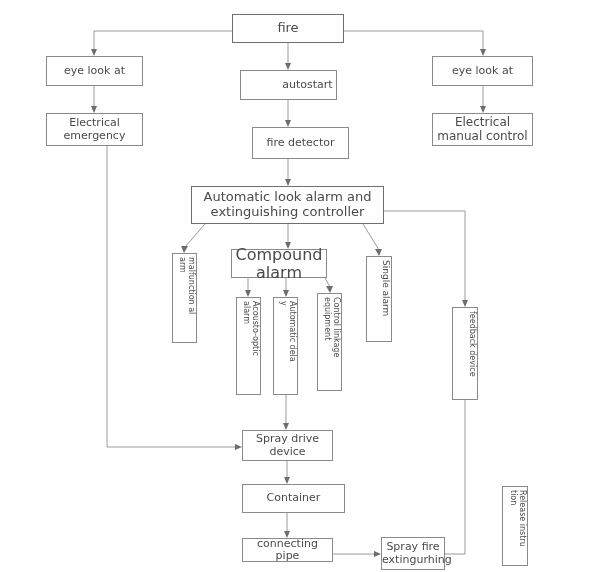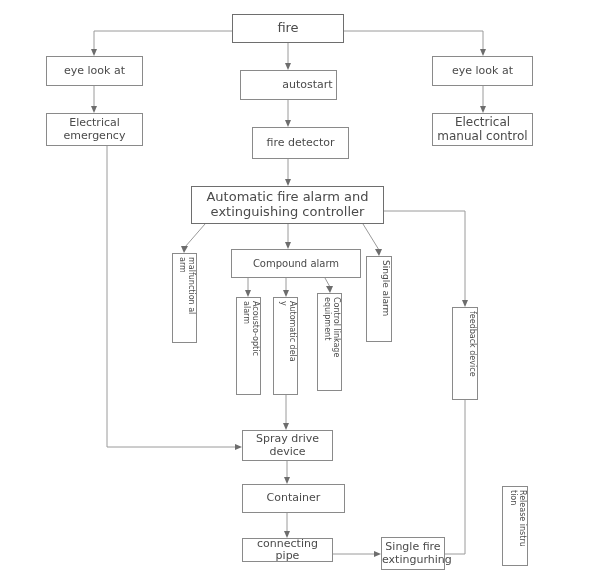--- a/index.html
+++ b/index.html
@@ -191,30 +191,30 @@
   <div class="node" style="left:432px;top:56px;width:101px;height:30px;font-size:11px;">
     <span class="lbl">eye  look at</span>
   </div>
 
   <div class="node" style="left:432px;top:113px;width:101px;height:33px;font-size:12px;">
     <span class="lbl">Electrical
 manual control</span>
   </div>
 
   <div class="node strong" style="left:191px;top:186px;width:193px;height:38px;font-size:13px;">
-    <span class="lbl">Automatic fire alarm and
+    <span class="lbl">Automatic look alarm and
 extinguishing controller</span>
   </div>
 
   <div class="node vert" style="left:172px;top:253px;width:25px;height:90px;font-size:8px;">
     <span class="lbl">malfunction al
 arm</span>
   </div>
 
-  <div class="node" style="left:231px;top:249px;width:130px;height:29px;font-size:10px;">
+  <div class="node" style="left:231px;top:249px;width:96px;height:29px;font-size:16px;">
     <span class="lbl">Compound alarm</span>
   </div>
 
   <div class="node vert" style="left:366px;top:256px;width:26px;height:86px;font-size:9px;">
     <span class="lbl">Single alarm</span>
   </div>
 
   <div class="node vert" style="left:236px;top:297px;width:25px;height:98px;font-size:8px;">
     <span class="lbl">Acousto-optic
 alarm</span>
@@ -242,21 +242,21 @@
   <div class="node" style="left:242px;top:484px;width:103px;height:29px;font-size:11px;">
     <span class="lbl">Container</span>
   </div>
 
   <div class="node" style="left:242px;top:538px;width:91px;height:24px;font-size:11px;justify-content:center;">
     <span class="lbl">connecting
 pipe</span>
   </div>
 
   <div class="node" style="left:381px;top:537px;width:64px;height:33px;font-size:11px;">
-    <span class="lbl">Single fire
+    <span class="lbl">Spray fire
 extingurhing</span>
   </div>
 
   <div class="node vert" style="left:502px;top:486px;width:26px;height:80px;font-size:8px;">
     <span class="lbl">Release instru
 tion</span>
   </div>
 
 </div>
 

